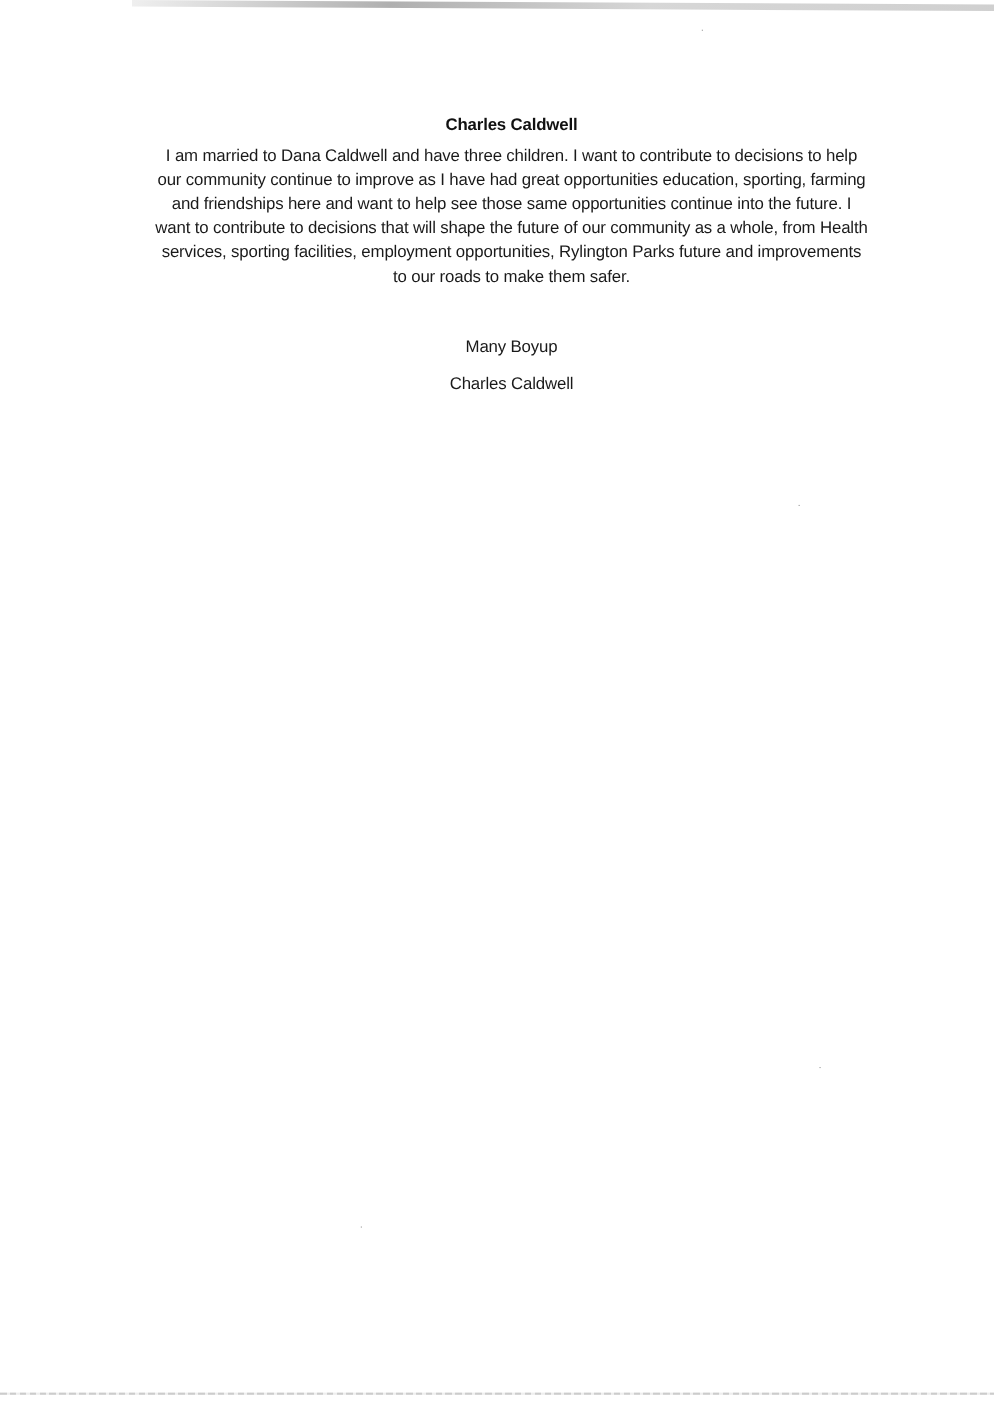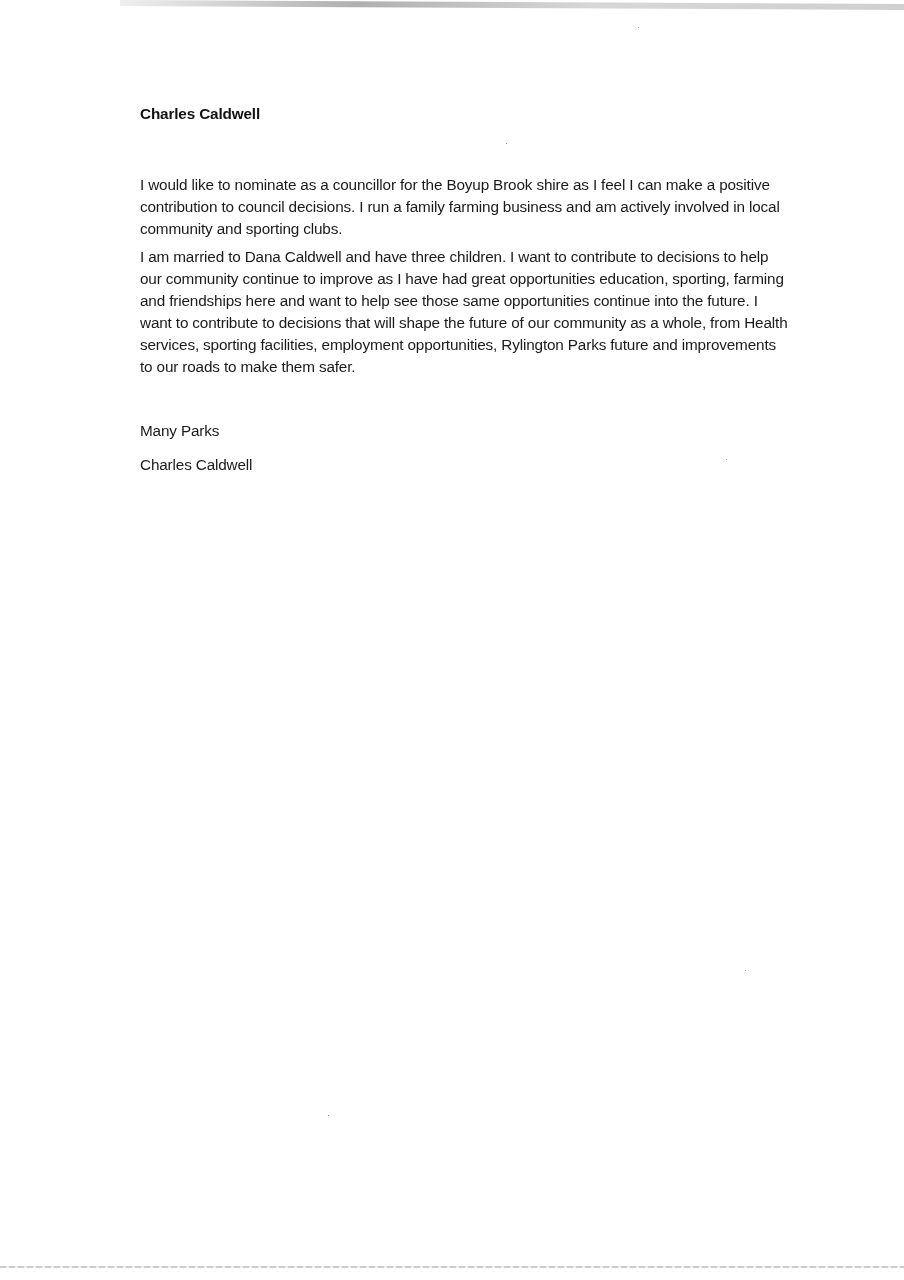--- a/index.html
+++ b/index.html
@@ -40,20 +40,21 @@
       background: #999;
     }
     .page {
       position: absolute;
       left: 140px;
       top: 100px;
       width: 650px;
       font-size: 15.3px;
       line-height: 22px;
       letter-spacing: -0.15px;
+      text-align: center;
     }
     .title {
       font-weight: bold;
       font-size: 15.3px;
       margin: 3px 0 0 0;
       color: #111;
     }
     .para {
       margin: 0;
     }
@@ -68,19 +69,18 @@
 
 <div class="scan-edge-top"></div>
 <div class="speck" style="left:638px;top:27px;"></div>
 <div class="speck" style="left:506px;top:143px;"></div>
 <div class="speck" style="left:726px;top:459px;"></div>
 <div class="speck" style="left:745px;top:970px;"></div>
 <div class="speck" style="left:328px;top:1115px;"></div>
 
 <div class="page">
   <p class="title">Charles Caldwell</p>
-  <p class="para p1">I would like to nominate as a councillor for the Boyup Brook shire as I feel I can make a positive contribution to council decisions. I run a family farming business and am actively involved in local community and sporting clubs.</p>
   <p class="para p2">I am married to Dana Caldwell and have three children. I want to contribute to decisions to help our community continue to improve as I have had great opportunities education, sporting, farming and friendships here and want to help see those same opportunities continue into the future. I want to contribute to decisions that will shape the future of our community as a whole, from Health services, sporting facilities, employment opportunities, Rylington Parks future and improvements to our roads to make them safer.</p>
-  <p class="para closing">Many Parks</p>
+  <p class="para closing">Many Boyup</p>
   <p class="para signature">Charles Caldwell</p>
 </div>
 
 <div class="scan-edge-bottom"></div>
 
 </body></html>

